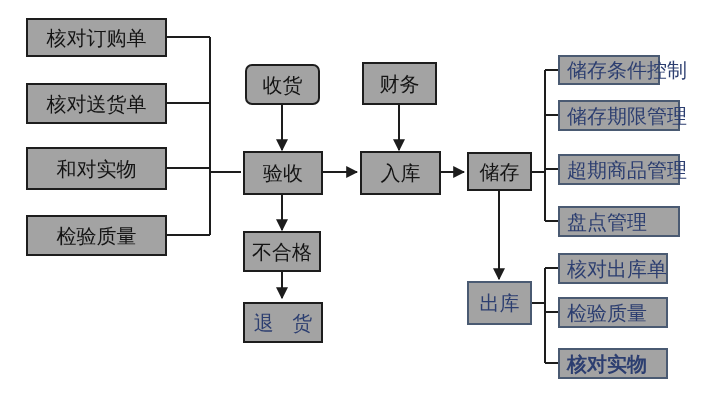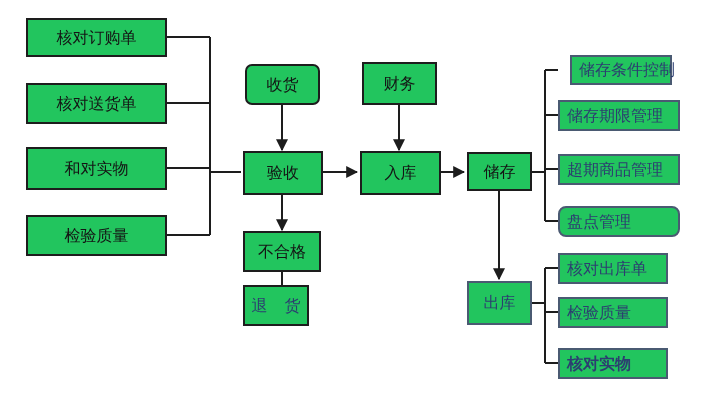--- a/index.html
+++ b/index.html
@@ -24,22 +24,22 @@
     top: 0;
     width: 704px;
     height: 400px;
     pointer-events: none;
   }
   .node {
     position: absolute;
     box-sizing: border-box;
     display: flex;
     align-items: center;
-    background: #22c55e;
-    font-size: 16px;
+    background: #a3a3a3;
+    font-size: 20px;
     line-height: 1;
     white-space: nowrap;
   }
   .node.center { justify-content: center; }
   .node.leftpad { justify-content: flex-start; padding-left: 7px; }
   
   .k-dark {
     border: 2px solid #1d1d1d;
     color: #141414;
   }
@@ -135,45 +135,45 @@
   </div>
 
   <div class="node center k-dark" style="left:360px; top:151px; width:81px; height:44px;">
     <span>入库</span>
   </div>
 
   <div class="node center k-dark" style="left:243px; top:231px; width:78px; height:41px;">
     <span>不合格</span>
   </div>
 
-  <div class="node center k-dark-navy" style="left:243px; top:285px; width:66px; height:41px;">
+  <div class="node center k-dark-navy" style="left:243px; top:302px; width:80px; height:41px;">
     <span class="spaced">退 货</span>
   </div>
 
   <div class="node center k-dark" style="left:467px; top:152px; width:65px; height:39px;">
     <span>储存</span>
   </div>
 
   <div class="node center k-blue" style="left:467px; top:281px; width:65px; height:44px;">
     <span>出库</span>
   </div>
 
-  <div class="node leftpad k-blue" style="left:558px; top:55px; width:102px; height:30px;margin-left:12px;">
+  <div class="node leftpad k-blue" style="left:558px; top:55px; width:102px; height:30px;">
     <span>储存条件控制</span>
   </div>
 
   <div class="node leftpad k-blue" style="left:558px; top:100px; width:122px; height:31px;">
     <span>储存期限管理</span>
   </div>
 
   <div class="node leftpad k-blue" style="left:558px; top:154px; width:122px; height:31px;">
     <span>超期商品管理</span>
   </div>
 
-  <div class="node leftpad k-blue" style="left:558px; top:206px; width:122px; height:31px;border-radius:8px;">
+  <div class="node leftpad k-blue" style="left:558px; top:206px; width:122px; height:31px;">
     <span>盘点管理</span>
   </div>
 
   <div class="node leftpad k-blue" style="left:558px; top:253px; width:110px; height:31px;">
     <span>核对出库单</span>
   </div>
 
   <div class="node leftpad k-blue" style="left:558px; top:297px; width:110px; height:31px;">
     <span>检验质量</span>
   </div>

